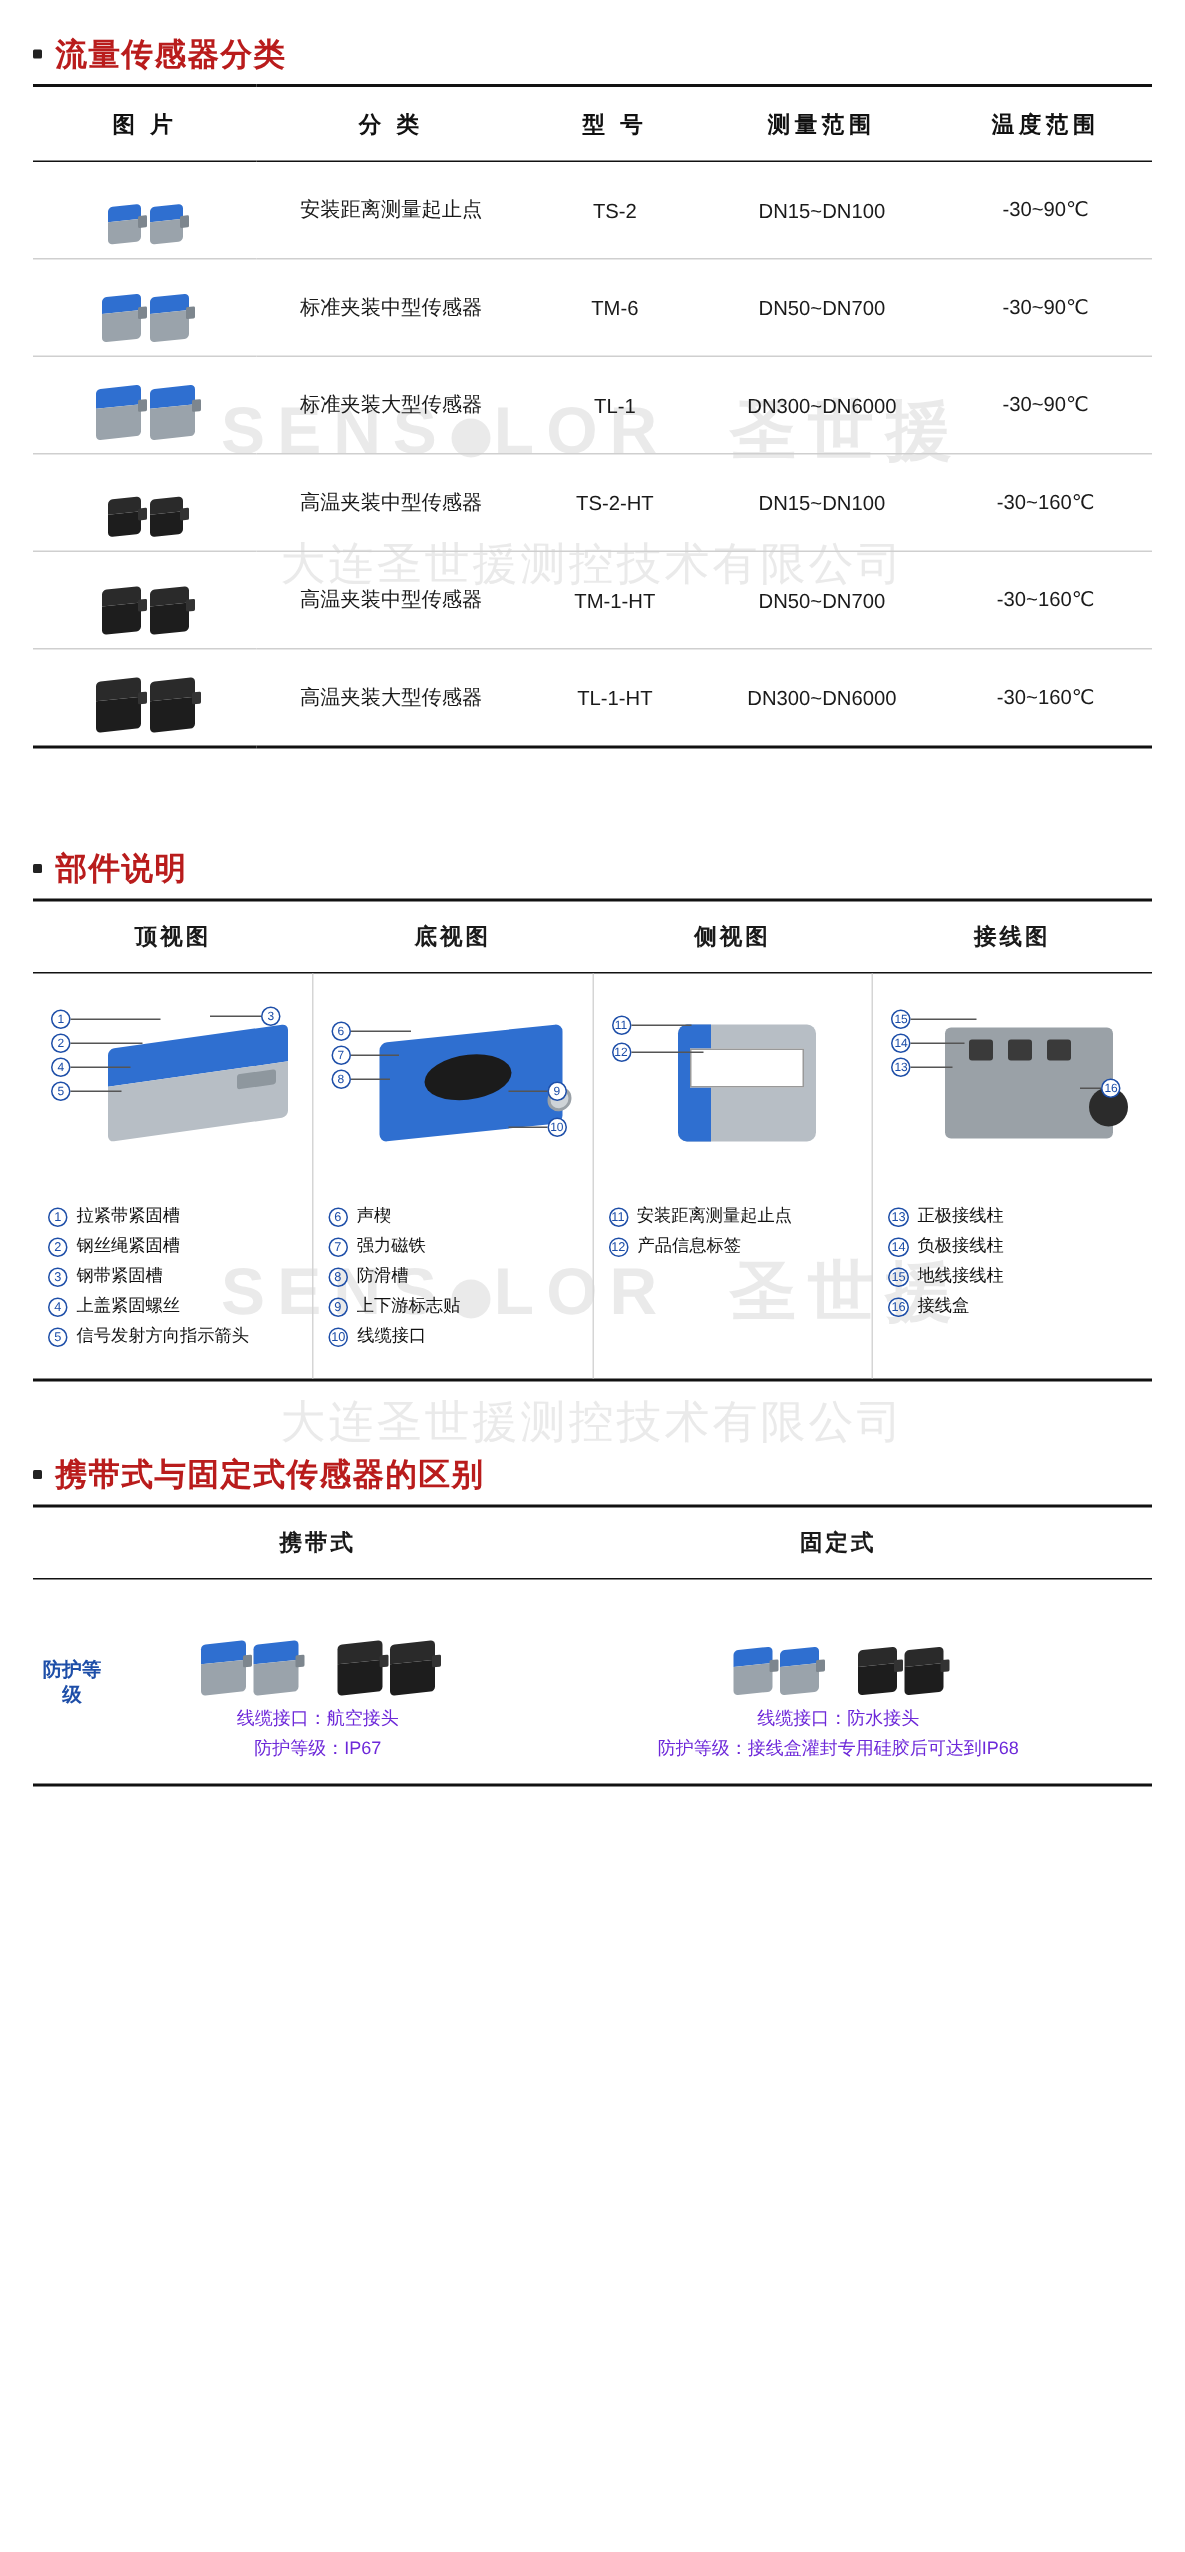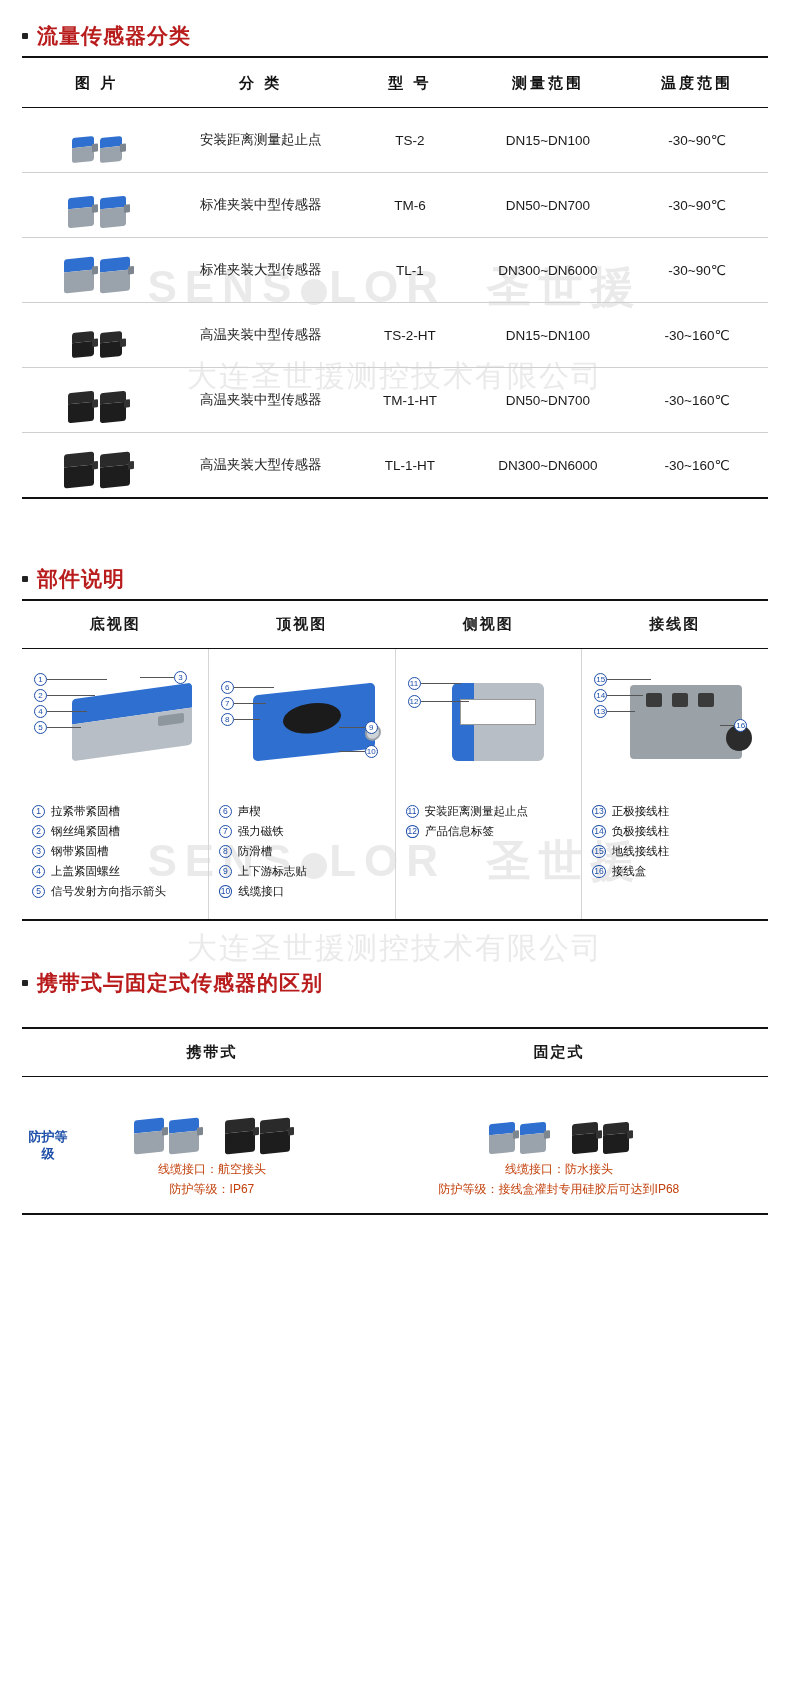--- a/index.html
+++ b/index.html
@@ -98,27 +98,27 @@
   .dev-side .blue { position:absolute; left:0; bottom:0; width:22px; height:100%; background:#2f6fd0; border-radius:6px 0 0 6px; }
 
   .dev-wire { left:38px; top:22px; width:112px; height:74px; }
   .dev-wire .box { position:absolute; inset:0; background:#9aa1a7; border-radius:4px; }
   .dev-wire .t1,.dev-wire .t2,.dev-wire .t3 { position:absolute; top:8px; width:16px; height:14px; background:#3a3a3a; border-radius:2px; }
   .dev-wire .t1 { left:16px; } .dev-wire .t2 { left:42px; } .dev-wire .t3 { left:68px; }
   .dev-wire .gland { position:absolute; right:-10px; bottom:8px; width:26px; height:26px; background:#2b2b2b; border-radius:50%; }
 
   
   .cmp { padding:0 22px; position:relative; z-index:2; }
-  .cmp table { width:100%; border-collapse:collapse;margin-top:24px; }
+  .cmp table { width:100%; border-collapse:collapse; }
   .cmp thead th { font-size:15px; font-weight:bold; padding:14px 0; border-top:2px solid #111; border-bottom:1px solid #111; letter-spacing:2px; }
   .cmp th.lbl-col { width:52px; border-top:2px solid #111; border-bottom:1px solid #111; }
   .cmp td { border-bottom:7px solid #3b82f6; vertical-align:middle; padding:14px 4px; }
   .cmp tr:last-child td { border-bottom:2px solid #111; }
   .side-lbl { font-size:13px; font-weight:bold; color:#1d4ea8; text-align:center; line-height:17px; width:52px; }
-  .cell-txt { font-size:12px; text-align:center; line-height:20px; color:#c2410c; }
+  .cell-txt { font-size:12px; text-align:center; line-height:20px; color:#6d28d9; }
   .prod-row { display:flex; justify-content:center; align-items:flex-end; gap:26px; height:62px; margin-bottom:6px; }
   .prod-grp { display:flex; gap:5px; align-items:flex-end; }
   .tube { width:96px; height:34px; border-radius:5px; background:linear-gradient(180deg,#f2f2f2,#d8d8d8); border:1px solid #c2c2c2; position:relative; margin:0 auto 8px auto; }
   .tube.green { background:linear-gradient(180deg,#eaf6e6,#bfe0b0); border-color:#9cc98c; }
   .tube .label { position:absolute; left:8px; top:9px; width:60px; height:16px; background:rgba(255,255,255,0.85); border-radius:2px; }
   .tube .label.g { background:rgba(120,185,95,0.85); }
   .tube .neck { position:absolute; right:-9px; top:10px; width:10px; height:14px; background:#cfcfcf; border-radius:2px; }
 </style>
 </head>
 <body>
@@ -273,22 +273,22 @@
     </table>
   </div>
 
   <div class="sec-head" style="padding-top:66px;">
     <span class="sec-bullet"></span>
     <span class="sec-title">部件说明</span>
   </div>
 
   <div class="parts">
     <div class="parts-head">
+      <div>顶视图</div>
       <div>底视图</div>
-      <div>顶视图</div>
       <div>侧视图</div>
       <div>接线图</div>
     </div>
 
     <div class="parts-body">
 
       <div class="parts-col">
         <div class="dev-area">
           <div class="dev dev-top">
             <div class="cap"></div>

